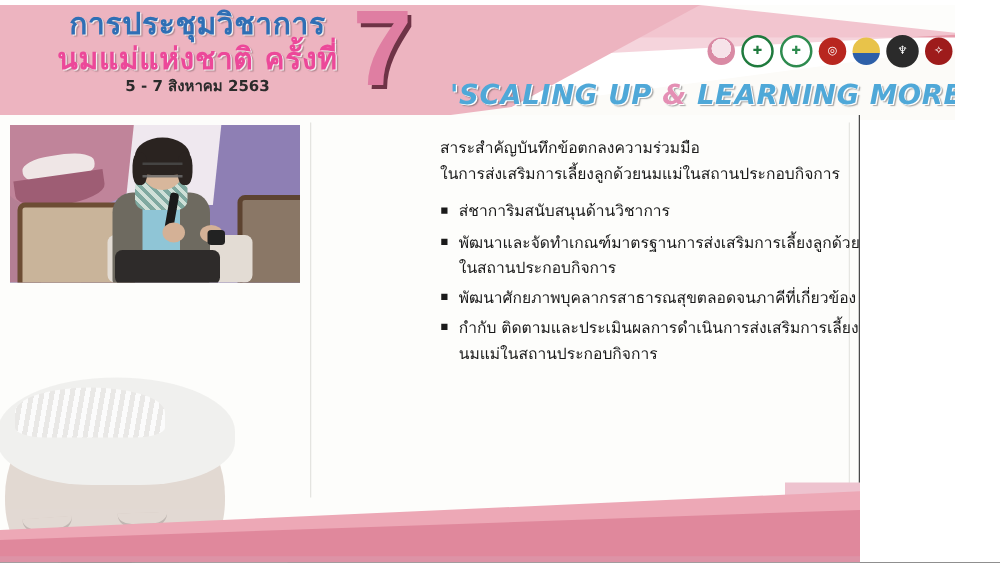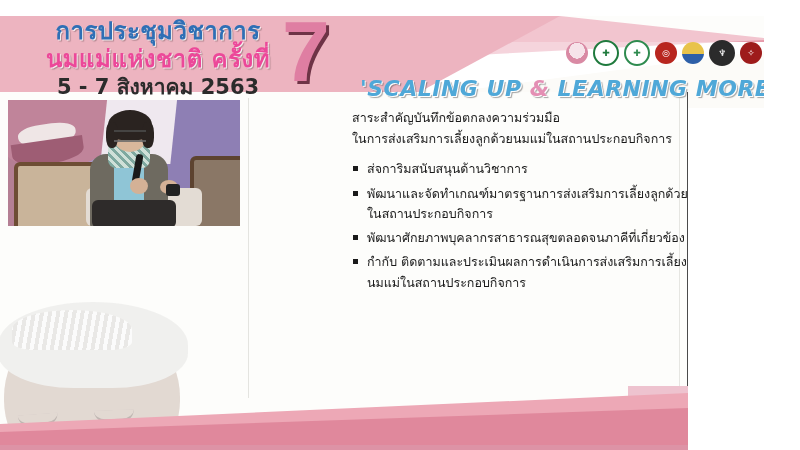--- a/index.html
+++ b/index.html
@@ -12,21 +12,21 @@
     width: 800px;
     height: 450px;
     overflow: hidden;
     background: #ffffff;
     font-family: "DejaVu Sans", "Liberation Sans", sans-serif;
   }
 
   
   .header {
     position: absolute;
-    left: 0; top: 16px;
+    left: 0; top: 4px;
     width: 764px; height: 92px;
     overflow: hidden;
     background: #ffffff;
   }
   .hdr-pink-top {
     position: absolute;
     left: 0; top: 0;
     width: 800px; height: 26px;
     background: #e79aaa;
   }
@@ -79,21 +79,21 @@
   .hdr-line2 {
     font-size: 24px;
     font-weight: bold;
     color: #ec4899;
     letter-spacing: .5px;
     line-height: 1.15;
     text-shadow: 1px 1px 0 rgba(255,255,255,.85), 2px 2px 1px rgba(0,0,0,.25);
     white-space: nowrap;
   }
   .hdr-date {
-    font-size: 21px;
+    font-size: 12px;
     font-weight: bold;
     color: #2b2b2b;
     line-height: 1.3;
     margin-top: 1px;
     white-space: nowrap;
   }
   .hdr-number {
     position: absolute;
     left: 282px; top: -8px;
     font-size: 86px;
@@ -545,21 +545,21 @@
       <div class="ph-hand2"></div>
       <div class="ph-clicker"></div>
     </div>
 
     <div class="content">
       <div class="lead">
         <div>สาระสำคัญบันทึกข้อตกลงความร่วมมือ</div>
         <div>ในการส่งเสริมการเลี้ยงลูกด้วยนมแม่ในสถานประกอบกิจการ</div>
       </div>
       <ul class="bullets">
-        <li>ส่จการิมสนับสนุนด้านวิชาการ</li>
+        <li>ส่ชาการิมสนับสนุนด้านวิชาการ</li>
         <li>พัฒนาและจัดทำเกณฑ์มาตรฐานการส่งเสริมการเลี้ยงลูกด้วยนมแม่ในสถานประกอบกิจการ</li>
         <li>พัฒนาศักยภาพบุคลากรสาธารณสุขตลอดจนภาคีที่เกี่ยวข้อง</li>
         <li>กำกับ ติดตามและประเมินผลการดำเนินการส่งเสริมการเลี้ยงลูกด้วยนมแม่ในสถานประกอบกิจการ</li>
       </ul>
     </div>
 
     <div class="pink-corner"></div>
     <div class="wave-light"></div>
     <div class="wave-dark"></div>
     <div class="wave-edge"></div>

